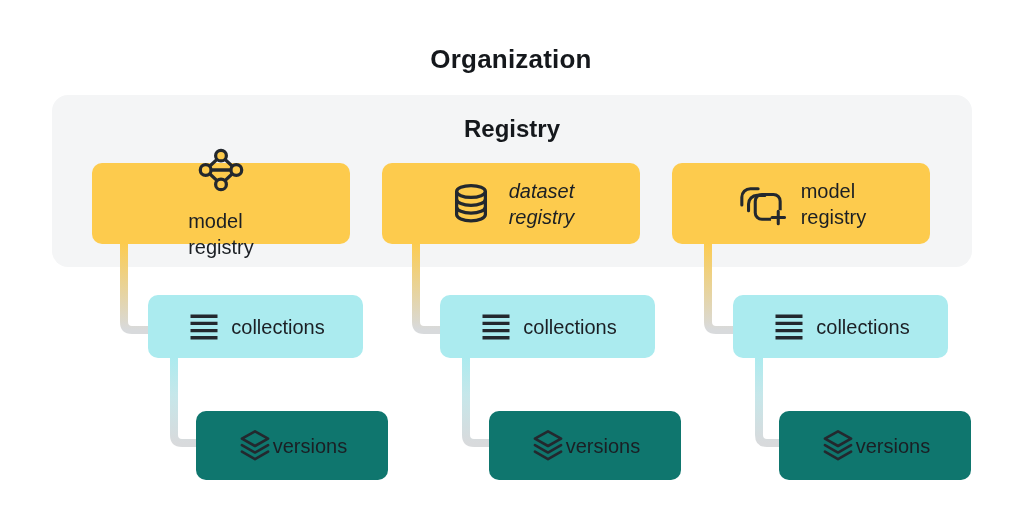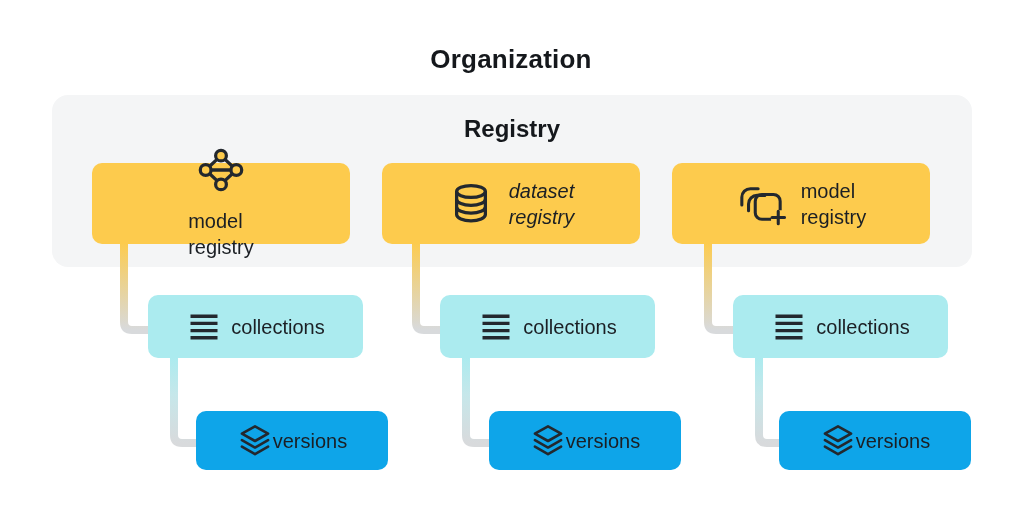--- a/index.html
+++ b/index.html
@@ -26,21 +26,21 @@
     position:absolute;display:flex;align-items:center;justify-content:center;
     border-radius:10px;z-index:3;box-sizing:border-box;
   }
   .node .icon{display:flex;align-items:center;justify-content:center;flex:0 0 auto;}
   .node .lbl{font-size:20px;line-height:26px;color:#1b1f24;}
 
   .reg-box{width:258px;height:81px;top:163px;background:#fdcb4d;gap:15px;}
   .reg-box .lbl{text-align:left;}
 
   .col-box{width:215px;height:63px;top:295px;background:#abebef;gap:9px;}
-  .ver-box{width:192px;height:59px;top:411px;background:#0ea5e9;}
+  .ver-box{width:192px;height:69px;top:411px;background:#0f766e;}
 
   .reg-1{left:92px;flex-direction:column;}  .reg-2{left:382px;font-style:italic;} .reg-3{left:672px;}
   .col-1{left:148px;} .col-2{left:440px;} .col-3{left:733px;}
   .ver-1{left:196px;} .ver-2{left:489px;} .ver-3{left:779px;}
 
   .ic{stroke:#23282e;fill:none;}
 </style>
 </head>
 <body>
 

